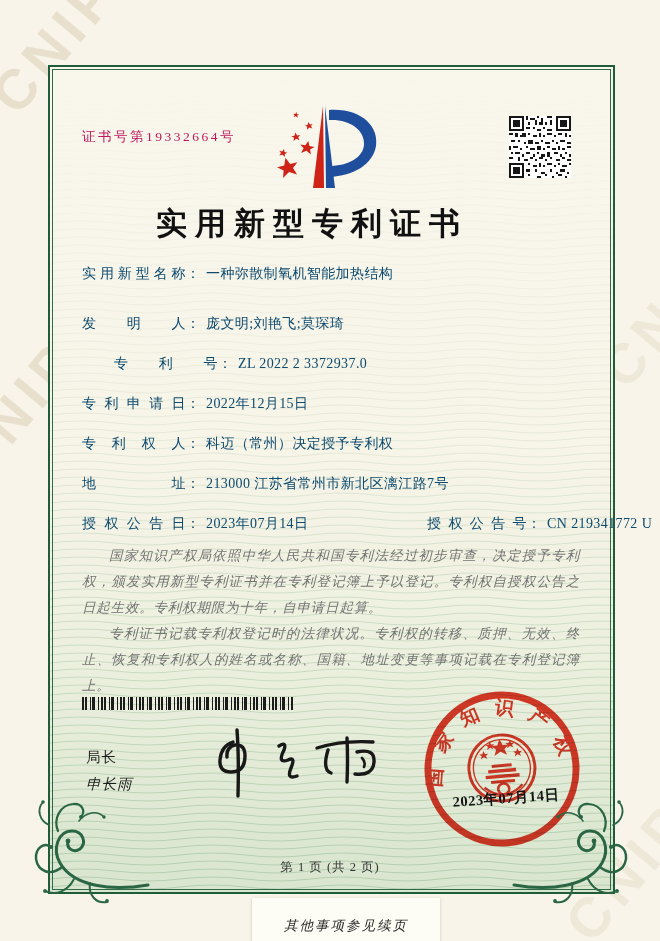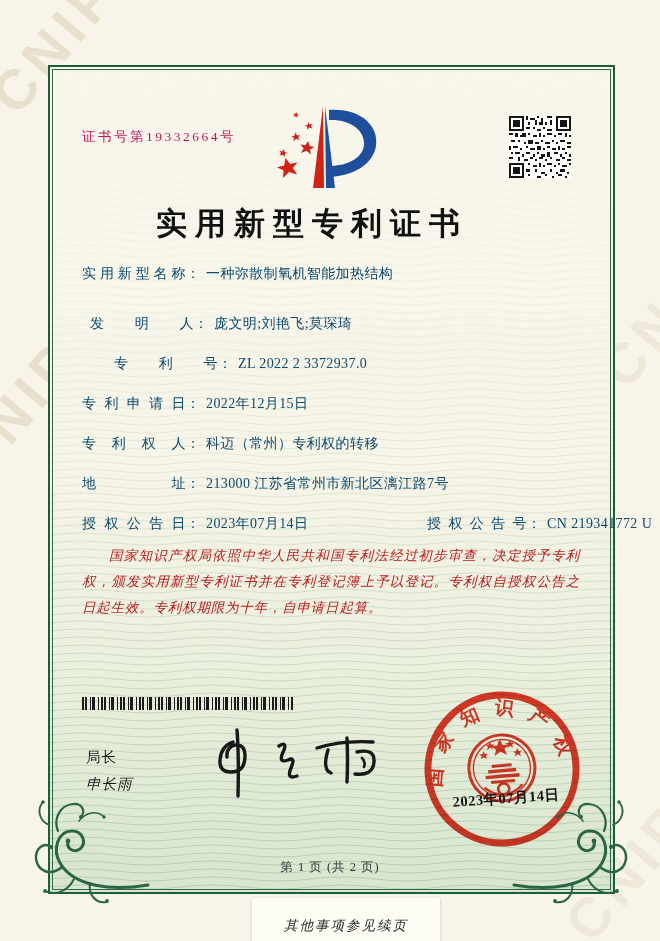--- a/index.html
+++ b/index.html
@@ -50,21 +50,21 @@
     display:inline-block;width:104px;
     text-align:justify;text-align-last:justify;
     letter-spacing:.5px;vertical-align:bottom;
   }
   .colon{display:inline-block;margin-right:6px;}
   .val{letter-spacing:.4px;}
   .row2col{position:absolute;left:345px;top:0;white-space:nowrap;}
   
   .paras{
     position:absolute;left:82px;top:543px;width:498px;
-    font-size:13.5px;line-height:26px;color:#b91c1c;
+    font-size:13.5px;line-height:26px;color:#737373;
     font-style:italic;letter-spacing:.8px;text-align:justify;
   }
   .paras p{margin:0;text-indent:2em;}
   
   .barcode{
     position:absolute;left:82px;top:697px;width:212px;height:13px;
     background:repeating-linear-gradient(90deg,
       #1b1b1b 0 2px,transparent 2px 3px,
       #1b1b1b 3px 5px,transparent 5px 8px,
       #1b1b1b 8px 9px,transparent 9px 10px,
@@ -169,44 +169,45 @@
     <path d="M8 25h2v1h-2z M12 25h1v1h-1z M15 26h2v1h-2z M19 25h1v1h-1z M22 26h1v1h-1z M24 25h2v1h-2z M27 26h1v1h-1z"></path>
     <path d="M9 27h1v1h-1z M13 28h2v1h-2z M17 27h1v1h-1z M20 28h1v1h-1z M23 27h2v1h-2z M26 28h1v1h-1z"></path>
   </g>
 </svg>
 
 <div class="title">实用新型专利证书</div>
 
 <div class="row" style="top:265px;">
   <span class="lbl">实用新型名称</span><span class="colon">：</span><span class="val">一种弥散制氧机智能加热结构</span>
 </div>
-<div class="row" style="top:315px;margin-left:8px;">
+<div class="row" style="top:315px;">
   <span class="lbl">发明人</span><span class="colon">：</span><span class="val">庞文明;刘艳飞;莫琛琦</span>
 </div>
 <div class="row" style="top:355px;margin-left:32px;">
   <span class="lbl">专利号</span><span class="colon">：</span><span class="val">ZL 2022 2 3372937.0</span>
 </div>
 <div class="row" style="top:395px;">
   <span class="lbl">专利申请日</span><span class="colon">：</span><span class="val">2022年12月15日</span>
 </div>
 <div class="row" style="top:435px;">
-  <span class="lbl">专利权人</span><span class="colon">：</span><span class="val">科迈（常州）专利权的转移</span>
+  <span class="lbl">专利权人</span><span class="colon">：</span><span class="val">科迈（常州）决定授予专利权</span>
 </div>
 <div class="row" style="top:475px;">
   <span class="lbl">地址</span><span class="colon">：</span><span class="val">213000 江苏省常州市新北区漓江路7号</span>
 </div>
 <div class="row" style="top:515px;">
   <span class="lbl">授权公告日</span><span class="colon">：</span><span class="val">2023年07月14日</span>
   <span class="row2col">
     <span class="lbl" style="width:100px;">授权公告号</span><span class="colon">：</span><span class="val">CN 219341772 U</span>
   </span>
 </div>
 
 <div class="paras">
   <p>国家知识产权局依照中华人民共和国专利法经过初步审查，决定授予专利权，颁发实用新型专利证书并在专利登记簿上予以登记。专利权自授权公告之日起生效。专利权期限为十年，自申请日起算。</p>
+  <p>专利证书记载专利权登记时的法律状况。专利权的转移、质押、无效、终止、恢复和专利权人的姓名或名称、国籍、地址变更等事项记载在专利登记簿上。</p>
 </div>
 
 <div class="barcode"></div>
 
 <div class="signer" style="top:748px;">局长</div>
 <div class="signer" style="top:775px;font-style:italic;">申长雨</div>
 
 <svg class="sig-script" width="200" height="78" viewBox="0 0 200 78" xmlns="http://www.w3.org/2000/svg">
   <g fill="none" stroke="#181818" stroke-width="3.4" stroke-linecap="round" stroke-linejoin="round">
     <path d="M38 16 Q 26 20 25 34 Q 24 46 36 46 Q 50 46 50 30 Q 50 18 40 19 Q 31 21 32 31"></path>

